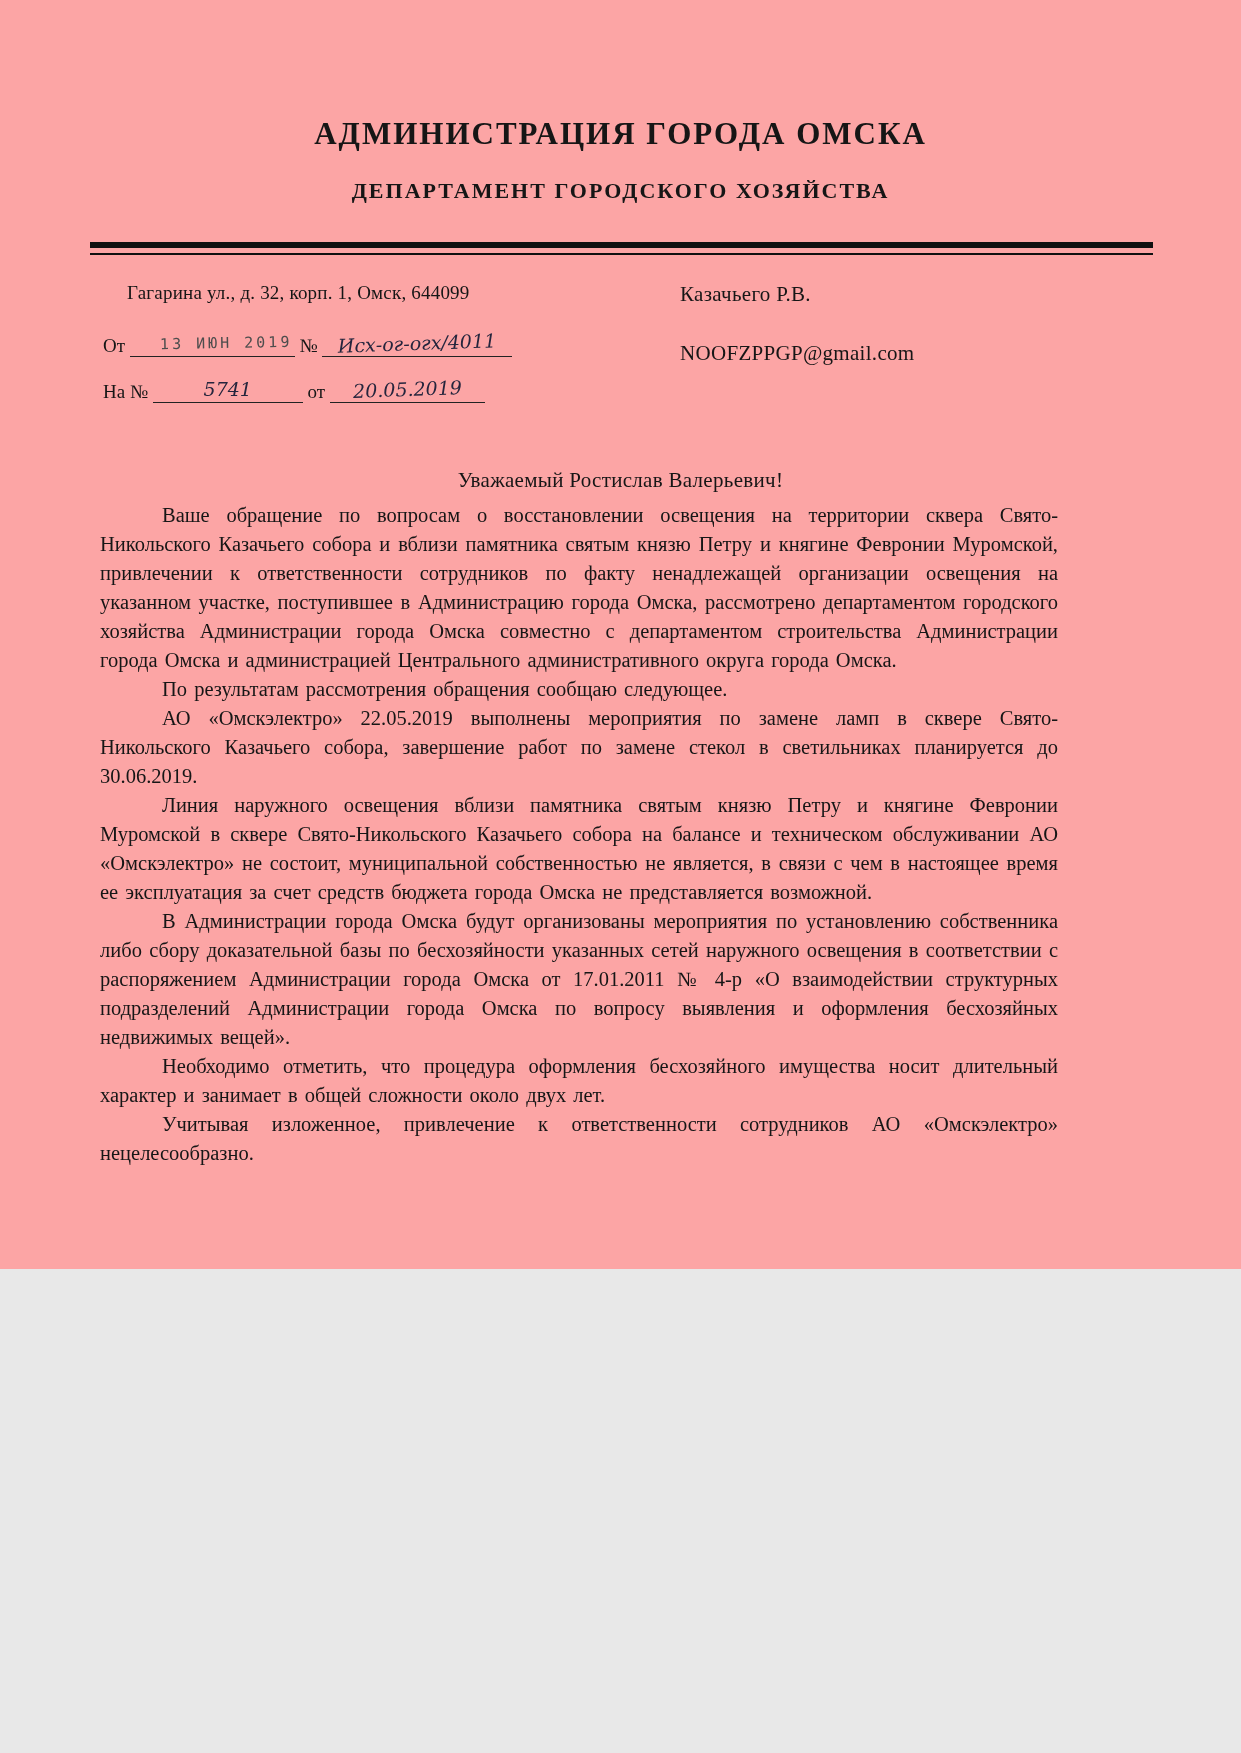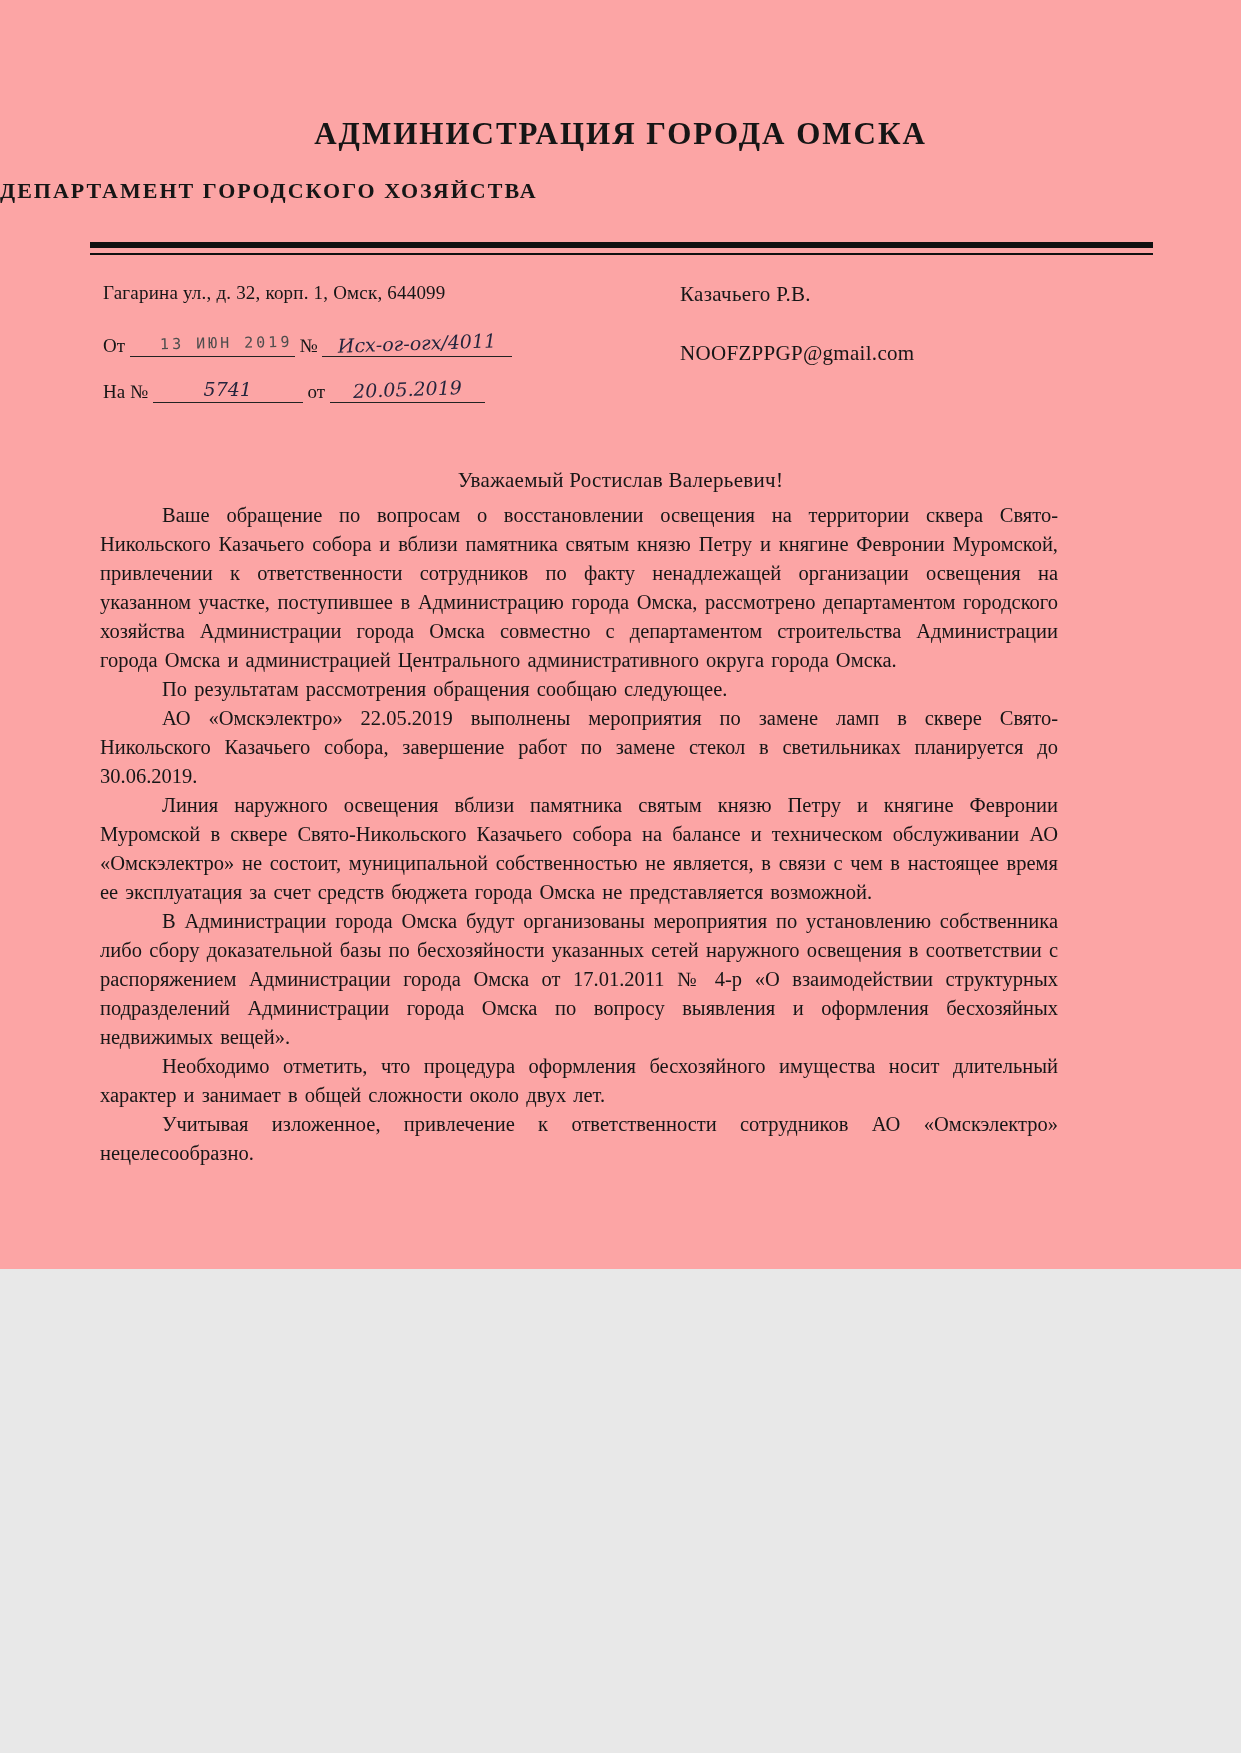--- a/index.html
+++ b/index.html
@@ -13,29 +13,29 @@
     color:#161616;
     overflow:hidden;
   }
   
   .org-title{
     position:absolute; top:116px; left:0; width:100%;
     text-align:center; font-weight:bold; font-size:31px; letter-spacing:2px;
   }
   .dept-title{
     position:absolute; top:178px; left:0; width:100%;
-    font-weight:bold; font-size:22px; letter-spacing:2px;
+    text-align:center; font-weight:bold; font-size:22px; letter-spacing:2px;
   }
   .rule-wrap{position:absolute; top:242px; left:90px; right:88px;}
   .rule-thick{height:6px; background:#101010;}
   .rule-thin{height:2px; background:#101010; margin-top:5px;}
 
   
   .meta-left{position:absolute; top:282px; left:103px; width:480px; font-size:19px;}
-  .addr{margin-bottom:22px; letter-spacing:.2px;}
+  .addr{margin-bottom:22px; letter-spacing:.2px;margin-left:24px;}
   .meta-row{position:relative; height:48px;}
   .lbl{display:inline-block; vertical-align:bottom;}
   .fill-line{
     display:inline-block; vertical-align:bottom;
     border-bottom:1.5px solid #222;
     text-align:center; position:relative;
   }
   .line-from{width:165px; height:30px;}
   .line-num{width:190px; height:30px;}
   .line-onnum{width:150px; height:28px;}

